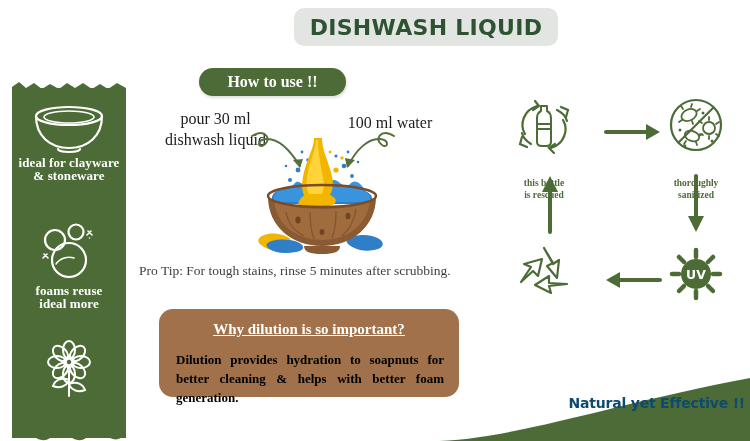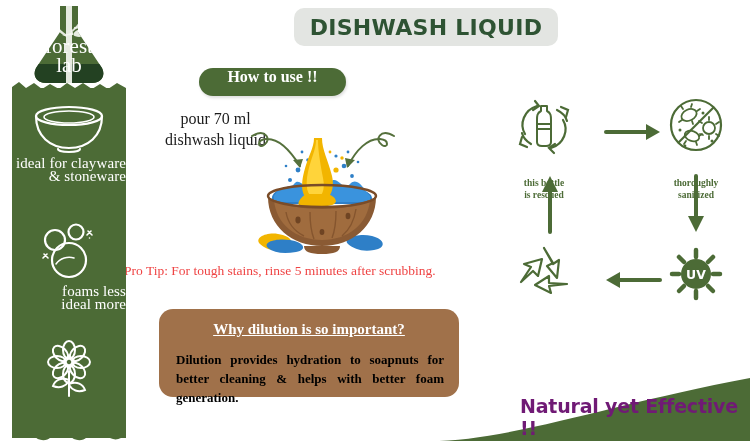--- a/index.html
+++ b/index.html
@@ -64,26 +64,25 @@
     color: #ffffff;
     z-index: 4;
   }
   .feature .ficon {
     display: block;
     margin: 0 auto 3px auto;
   }
   .feature .flabel {
     display: block;
     font-family: "Liberation Serif", serif;
-    font-weight: normal;
-    font-size: 15px;
+    font-weight: bold;
+    font-size: 13px;
     line-height: 12.5px;
     letter-spacing: .1px;
     color: #ffffff;
-    text-align: right;
   }
   .feature-1 { top: 98px; }
   .feature-2 { top: 222px; }
   .feature-3 { top: 340px; }
 
   
   .title-badge {
     position: absolute;
     left: 294px;
     top: 8px;
@@ -106,20 +105,21 @@
   
   .howto-pill {
     position: absolute;
     left: 199px;
     top: 68px;
     width: 147px;
     height: 28px;
     background: #4c6b36;
     border-radius: 14px;
     display: flex;
+    align-items: center;
     justify-content: center;
     box-shadow: 1px 2px 3px rgba(0,0,0,.13);
   }
   .howto-pill span {
     font-family: "Liberation Serif", serif;
     font-weight: bold;
     font-size: 16px;
     color: #ffffff;
   }
 
@@ -149,26 +149,26 @@
     position: absolute;
     left: 252px;
     top: 132px;
     width: 140px;
     height: 128px;
   }
 
   
   .pro-tip {
     position: absolute;
-    left: 124px;
+    left: 139px;
     top: 263px;
     width: 360px;
     font-family: "Liberation Serif", serif;
     font-size: 13.5px;
-    color: #ef4444;
+    color: #404040;
     letter-spacing: 0px;
   }
 
   
   .brown-box {
     position: absolute;
     left: 159px;
     top: 309px;
     width: 300px;
     height: 88px;
@@ -208,25 +208,25 @@
     top: 378px;
     width: 320px;
     height: 63px;
     z-index: 1;
   }
   .swoosh-text {
     position: absolute;
     left: 520px;
     top: 395px;
     width: 225px;
-    text-align: left;
+    text-align: right;
     font-family: "DejaVu Sans", sans-serif;
     font-weight: bold;
-    font-size: 19px;
-    color: #701a75;
+    font-size: 14px;
+    color: #0c4a6e;
     z-index: 3;
     letter-spacing: -.2px;
   }
 
   
   .cycle {
     position: absolute;
     left: 492px;
     top: 96px;
     width: 256px;
@@ -265,42 +265,20 @@
   <div class="left-banner"></div>
 
   <svg class="banner-torn-top" viewBox="0 0 114 10" preserveAspectRatio="none">
     <path d="M0,10 L0,6 L7,1 L14,7 L22,2 L30,8 L38,3 L47,8 L55,2 L63,7 L71,2 L80,8 L88,3 L96,8 L105,2 L114,7 L114,10 Z" fill="#4c6b36"></path>
   </svg>
 
   <svg class="banner-torn-bottom" viewBox="0 0 114 12" preserveAspectRatio="none">
     <path d="M0,0 L114,0 L114,4 C108,11 100,11 94,5 C88,-1 80,1 75,7 C70,12 62,11 57,5 C52,0 44,1 39,7 C34,12 26,11 21,5 C16,0 8,1 3,6 L0,8 Z" fill="#4c6b36"></path>
   </svg>
 
-  <div class="logo-wrap">
-    <svg width="86" height="84" viewBox="0 0 86 84">
-      <defs>
-        <clipPath id="flaskclip">
-          <path d="M34,4 L52,4 L52,30 L76,66 C80,74 75,81 66,81 L20,81 C11,81 6,74 10,66 L34,30 Z"></path>
-        </clipPath>
-      </defs>
-      <path d="M34,4 L52,4 L52,30 L76,66 C80,74 75,81 66,81 L20,81 C11,81 6,74 10,66 L34,30 Z" fill="#4c6b36"></path>
-      <g clip-path="url(#flaskclip)">
-        <path d="M0,62 L86,62 L86,84 L0,84 Z" fill="#234122"></path>
-        <path d="M40,0 L46,0 L46,84 L40,84 Z" fill="#f4f6f0" opacity=".92"></path>
-        <path d="M41,34 C30,28 26,18 27,8" stroke="#f4f6f0" stroke-width="2.2" fill="none" opacity=".9"></path>
-        <path d="M45,30 C53,24 58,16 60,8" stroke="#f4f6f0" stroke-width="2" fill="none" opacity=".85"></path>
-        <path d="M48,26 C58,26 64,22 68,16" stroke="#f4f6f0" stroke-width="1.8" fill="none" opacity=".8"></path>
-        <ellipse cx="58" cy="30" rx="11" ry="4.2" fill="#f4f6f0" opacity=".93" transform="rotate(-14 58 30)"></ellipse>
-        <path d="M47,30 L36,34 L47,33 Z" fill="#f4f6f0" opacity=".93"></path>
-        <circle cx="64" cy="28" r="1" fill="#4c6b36"></circle>
-      </g>
-      <text x="43" y="51" text-anchor="middle" font-family="Liberation Serif, serif" font-size="21" fill="#ffffff">forest</text>
-      <text x="43" y="70" text-anchor="middle" font-family="Liberation Serif, serif" font-size="21" fill="#ffffff">lab</text>
-    </svg>
-  </div>
 
   <div class="feature feature-1">
     <svg class="ficon" width="82" height="56" viewBox="0 0 82 56">
       <path d="M8,18 C8,38 22,50 41,50 C60,50 74,38 74,18" fill="none" stroke="#ffffff" stroke-width="2.2" stroke-linecap="round"></path>
       <ellipse cx="41" cy="18" rx="33" ry="9" fill="none" stroke="#ffffff" stroke-width="2.2"></ellipse>
       <ellipse cx="41" cy="19" rx="25" ry="6" fill="none" stroke="#ffffff" stroke-width="1.6"></ellipse>
       <path d="M30,51 C30,55 52,55 52,51" fill="none" stroke="#ffffff" stroke-width="2.2" stroke-linecap="round"></path>
     </svg>
     <span class="flabel">
       <span>ideal for  clayware</span><br>
@@ -313,21 +291,21 @@
       <circle cx="41" cy="38" r="17" fill="none" stroke="#ffffff" stroke-width="2.2"></circle>
       <circle cx="27" cy="18" r="10" fill="none" stroke="#ffffff" stroke-width="2.2"></circle>
       <circle cx="48" cy="10" r="7.5" fill="none" stroke="#ffffff" stroke-width="2.2"></circle>
       <path d="M28,42 C32,36 40,34 46,36" fill="none" stroke="#ffffff" stroke-width="1.5" stroke-linecap="round"></path>
       <g stroke="#ffffff" stroke-width="1.6" stroke-linecap="round">
         <path d="M59,13 l4,-4 M64,13 l-4,-4 M61.5,16 l0,0"></path>
         <path d="M15,36 l4,-4 M20,36 l-4,-4"></path>
       </g>
     </svg>
     <span class="flabel">
-      <span>foams less</span><br>
+      <span>foams reuse</span><br>
       <span>ideal more</span>
     </span>
   </div>
 
   <div class="feature feature-3">
     <svg class="ficon" width="82" height="58" viewBox="0 0 82 58">
       <g fill="none" stroke="#ffffff" stroke-width="2" stroke-linecap="round">
         <ellipse cx="41" cy="10" rx="6" ry="9"></ellipse>
         <ellipse cx="41" cy="10" rx="6" ry="9" transform="rotate(45 41 22)"></ellipse>
         <ellipse cx="41" cy="10" rx="6" ry="9" transform="rotate(-45 41 22)"></ellipse>
@@ -346,22 +324,25 @@
 
   <div class="title-badge">
     <span>DISHWASH LIQUID</span>
   </div>
 
   <div class="howto-pill">
     <span>How to use !!</span>
   </div>
 
   <div class="callout callout-left">
-    <span>pour 70 ml</span><br>
+    <span>pour 30 ml</span><br>
     <span>dishwash liquid</span>
+  </div>
+  <div class="callout callout-right">
+    <span>100 ml water</span>
   </div>
 
   <svg style="position:absolute;left:250px;top:130px;width:70px;height:60px;" viewBox="0 0 70 60">
     <path d="M2,6 C16,-2 22,10 14,15 C8,19 6,10 16,9 C28,8 40,20 50,36" fill="none" stroke="#55703c" stroke-width="2" stroke-linecap="round"></path>
     <path d="M50,38 L43,30 L53,29 Z" fill="#55703c"></path>
   </svg>
   <svg style="position:absolute;left:328px;top:128px;width:70px;height:60px;" viewBox="0 0 70 60">
     <path d="M66,8 C52,0 46,12 54,17 C60,21 62,12 52,11 C40,10 28,22 20,38" fill="none" stroke="#55703c" stroke-width="2" stroke-linecap="round"></path>
     <path d="M19,40 L17,30 L27,32 Z" fill="#55703c"></path>
   </svg>

